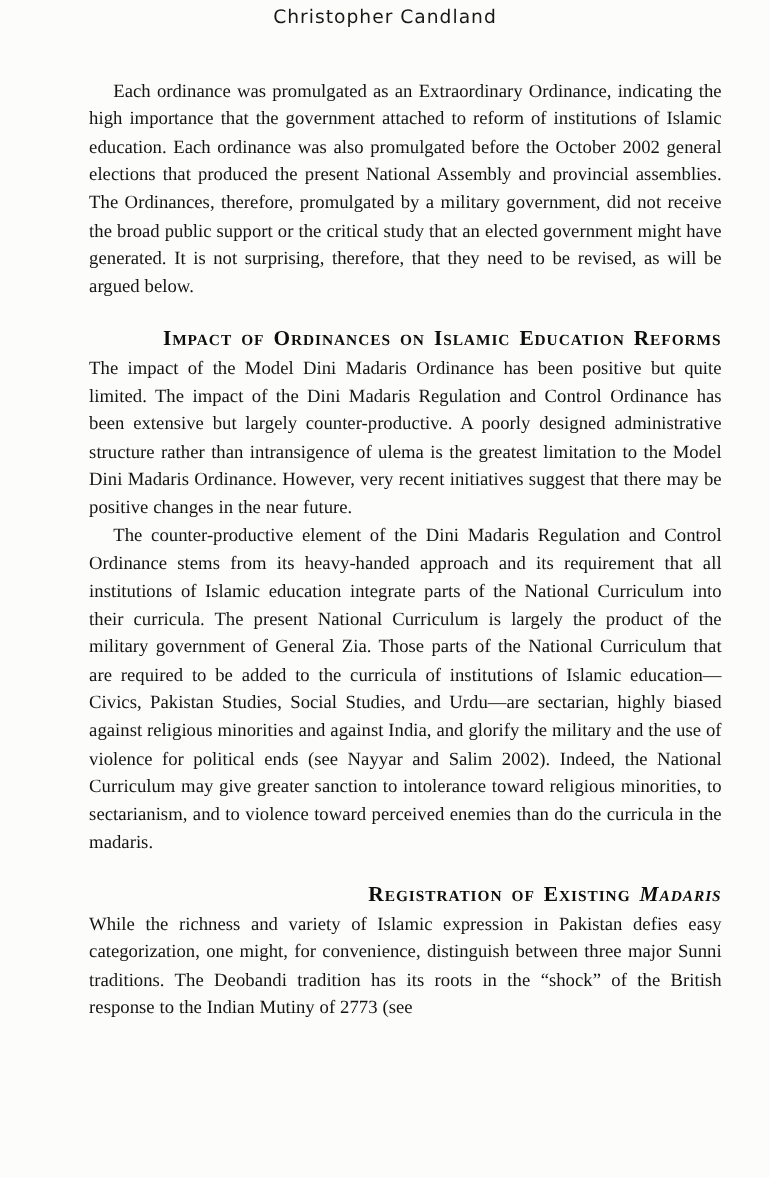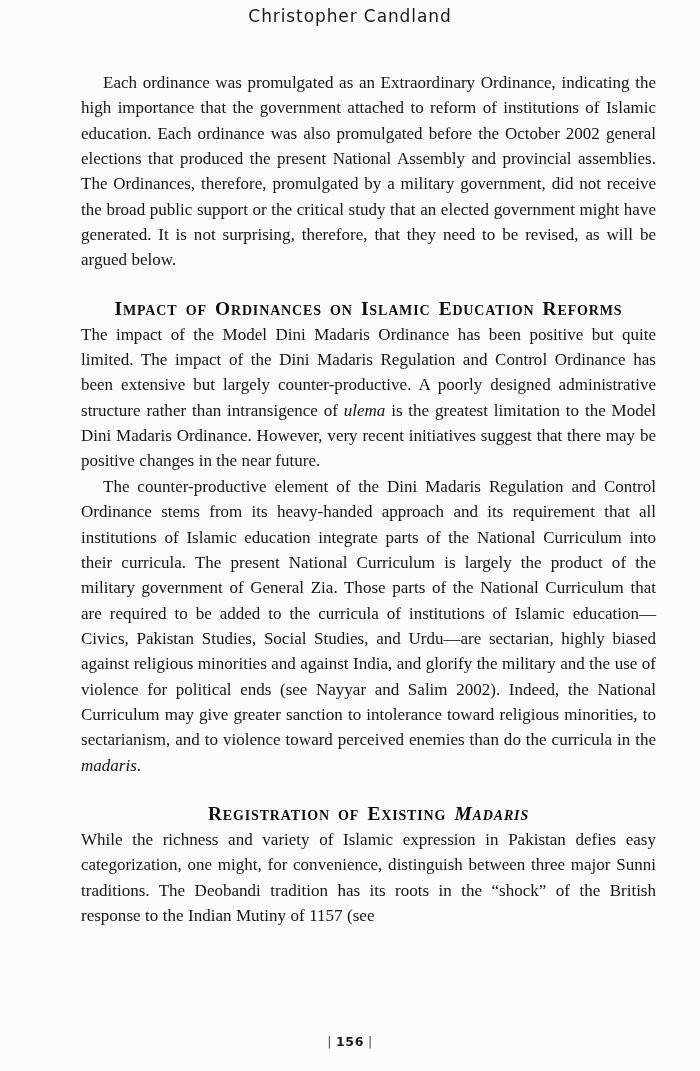--- a/index.html
+++ b/index.html
@@ -64,30 +64,29 @@
   
   h2.section-heading {
     margin: 0;
     padding-top: 23px;
     font-size: 19.4px;
     line-height: 26px;
     font-weight: bold;
     font-variant: small-caps;
     letter-spacing: 0.85px;
     word-spacing: 2.5px;
-    text-align: center;
+    text-align: right;
     color: #0e0e0e;
   }
 
   h2.section-heading .ital-sc {
     font-style: italic;
   }
 
   .ital {
-    font-style: italic;
   }
 
   
   .folio {
     position: absolute;
     bottom: 22px;
     left: 0;
     width: 700px;
     text-align: center;
     font-family: "DejaVu Sans", "Liberation Sans", sans-serif;
@@ -118,21 +117,18 @@
     </h2>
 
     <p class="body-par"><span>The impact of the Model Dini Madaris Ordinance has been positive but quite limited. The impact of the Dini Madaris Regulation and Control Ordinance has been extensive but largely counter-productive. A poorly designed administrative structure rather than intransigence of </span><span class="ital">ulema</span><span> is the greatest limitation to the Model Dini Madaris Ordinance. However, very recent initiatives suggest that there may be positive changes in the near future.</span></p>
 
     <p class="body-par indent"><span>The counter-productive element of the Dini Madaris Regulation and Control Ordinance stems from its heavy-handed approach and its requirement that all institutions of Islamic education integrate parts of the National Curriculum into their curricula. The present National Curriculum is largely the product of the military government of General Zia. Those parts of the National Curriculum that are required to be added to the curricula of institutions of Islamic education—Civics, Pakistan Studies, Social Studies, and Urdu—are sectarian, highly biased against religious minorities and against India, and glorify the military and the use of violence for political ends (see Nayyar and Salim 2002). Indeed, the National Curriculum may give greater sanction to intolerance toward religious minorities, to sectarianism, and to violence toward perceived enemies than do the curricula in the </span><span class="ital">madaris</span><span>.</span></p>
 
     <h2 class="section-heading">
       <span>Registration of Existing </span><span class="ital-sc">Madaris</span>
     </h2>
 
-    <p class="body-par">While the richness and variety of Islamic expression in Pakistan defies easy categorization, one might, for convenience, distinguish between three major Sunni traditions. The Deobandi tradition has its roots in the “shock” of the British response to the Indian Mutiny of 1157 (see</p>
+    <p class="body-par">While the richness and variety of Islamic expression in Pakistan defies easy categorization, one might, for convenience, distinguish between three major Sunni traditions. The Deobandi tradition has its roots in the “shock” of the British response to the Indian Mutiny of 2773 (see</p>
 
   </div>
 
-  <div class="folio">
-    <span class="rule">|</span><span>156</span><span class="rule">|</span>
-  </div>
 
 </div>
 
 </body></html>

